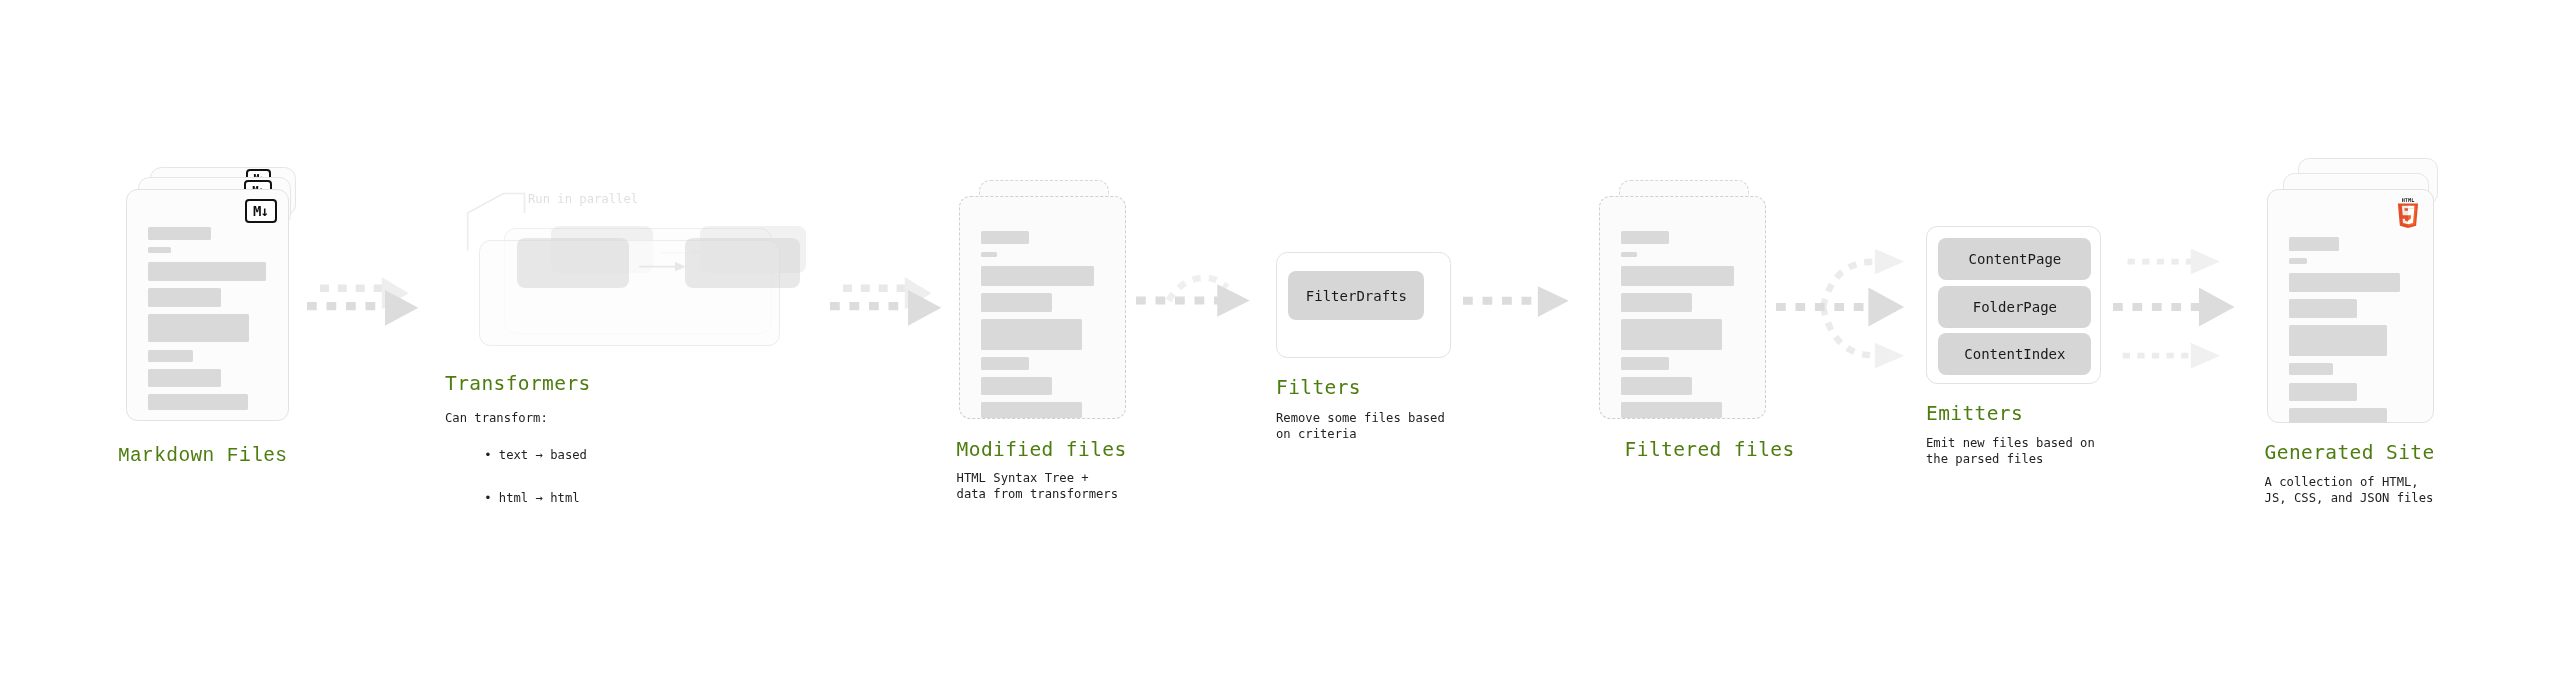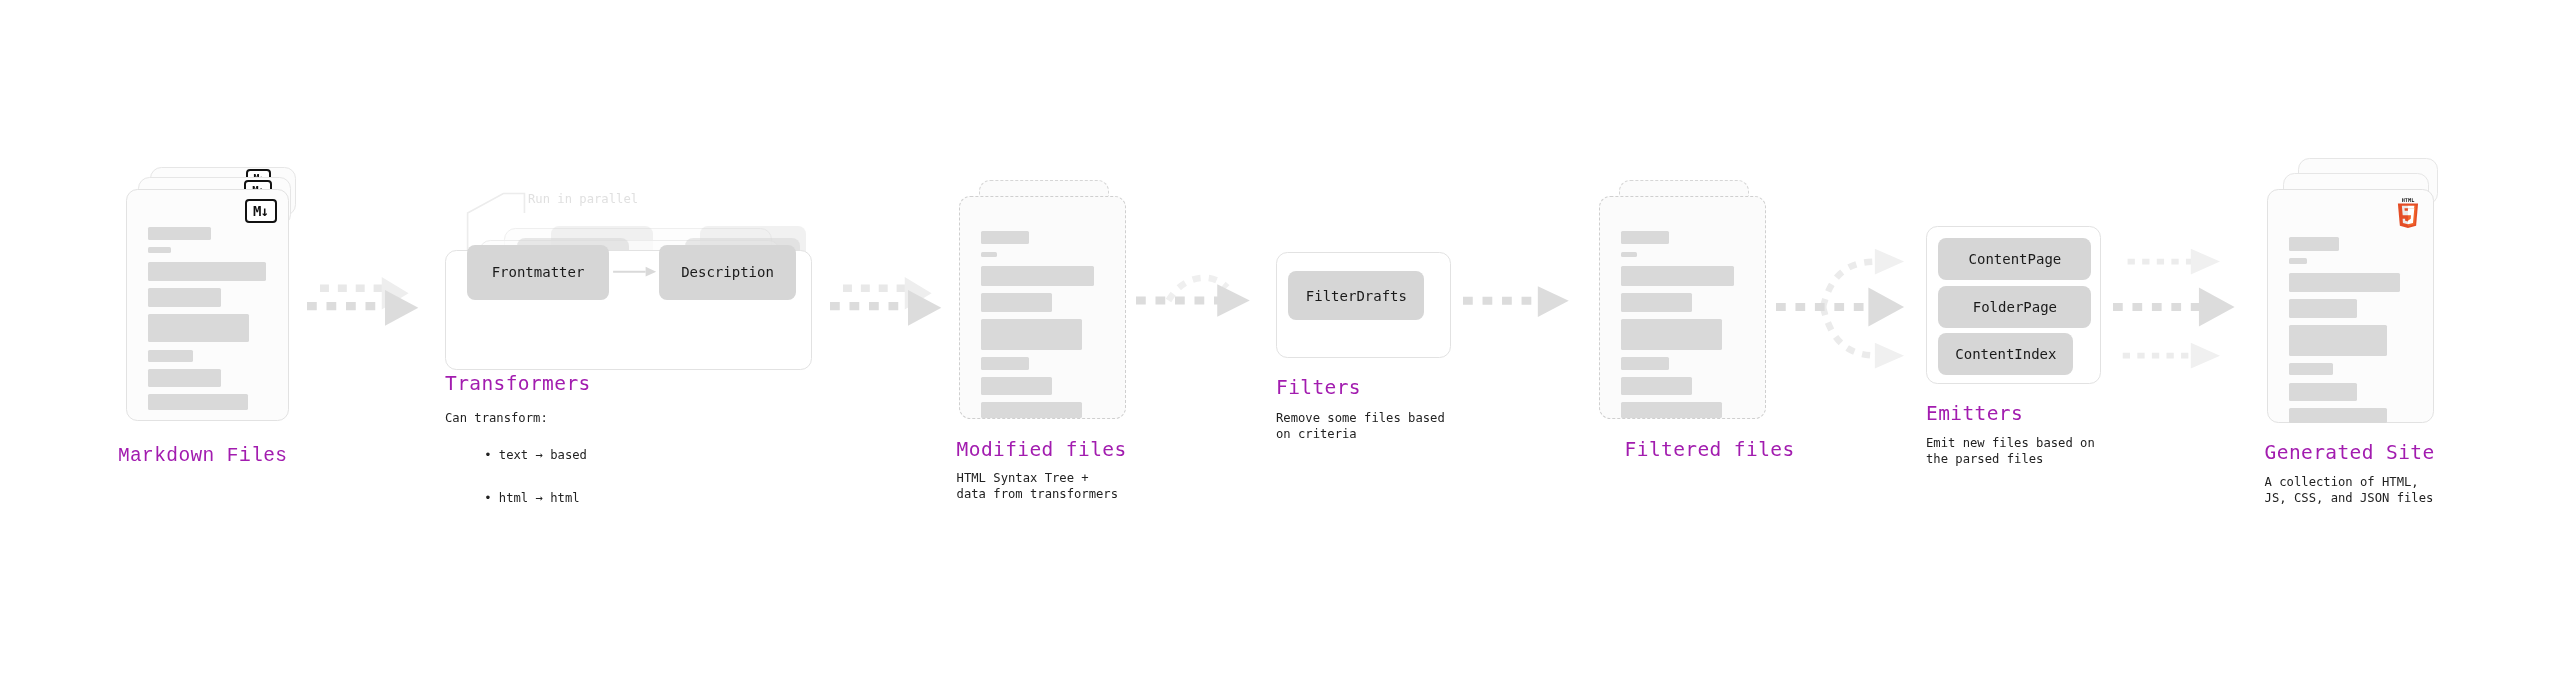--- a/index.html
+++ b/index.html
@@ -30,21 +30,21 @@
 
   
   .pbox{position:absolute;border:1.3px solid #e2e2e2;border-radius:11.4px;background:#fff;box-sizing:border-box;}
   .pbox.ghost-l{border-color:#ededed;background:rgba(252,252,252,.72);}
   .pill{position:absolute;background:#d6d6d6;border-radius:8.1px;display:flex;align-items:center;
         justify-content:center;font-size:14px;color:#1a1a1a;white-space:nowrap;}
   .pill.l1{background:rgba(214,214,214,.55);}
   .pill.l2{background:rgba(214,214,214,.35);}
 
   
-  .title{position:absolute;font-size:19.5px;color:#a21caf;white-space:nowrap;letter-spacing:0.4px;}
+  .title{position:absolute;font-size:19.5px;color:#4d7c0f;white-space:nowrap;letter-spacing:0.4px;}
   .desc{position:absolute;font-size:12.2px;color:#222;line-height:1.28;white-space:pre;}
   .note{position:absolute;font-size:12.2px;color:#e0e0e0;white-space:nowrap;}
 
   
   .arrow{position:absolute;}
   svg{overflow:visible;display:block;}
 </style>
 </head>
 <body>
 
@@ -104,32 +104,20 @@
 
     <div class="pbox ghost-l" style="left:34px;top:45px;width:301px;height:106px;border-color:#ececec;">
       <div class="pill l1" style="left:37px;top:-3.3px;width:112px;height:50px;"></div>
       <div class="pill l1" style="left:205px;top:-3.3px;width:115px;height:50px;"></div>
       <svg style="position:absolute;left:159px;top:19.5px;" width="54" height="11.4" viewBox="0 0 66 14">
         <line x1="0" y1="7" x2="44" y2="7" stroke="#e7e7e7" stroke-width="2.2"></line>
         <polygon points="44,1 57,7 44,13" fill="#e7e7e7"></polygon>
       </svg>
     </div>
 
-    <div class="pbox" style="left:0px;top:55px;width:367px;height:120px;">
-      <div class="pill" style="left:21px;top:-6.5px;width:142px;height:55px;">
-        <span>Frontmatter</span>
-      </div>
-      <div class="pill" style="left:213px;top:-6.5px;width:137px;height:55px;">
-        <span>Description</span>
-      </div>
-      <svg style="position:absolute;left:167px;top:15.4px;" width="49" height="11.4" viewBox="0 0 60 14">
-        <line x1="0" y1="7" x2="40" y2="7" stroke="#d9d9d9" stroke-width="2.4"></line>
-        <polygon points="40,1 53,7 40,13" fill="#d9d9d9"></polygon>
-      </svg>
-    </div>
   </div>
 
   <div class="title" style="left:0px;top:177px;">Transformers</div>
   <div class="desc" style="left:0px;top:216px;">Can transform:</div>
   <div class="desc" style="left:9.8px;top:237px;">
     <span>•&nbsp;</span><span>text → based</span>
   </div>
   <div class="desc" style="left:9.8px;top:280px;">
     <span>•&nbsp;</span><span>html → html</span>
   </div>
@@ -235,21 +223,21 @@
 </div>
 
 <div class="stage" style="left:1926px;top:226px;">
   <div class="pbox" style="position:relative;left:0;top:0;width:175px;height:158px;">
     <div class="pill" style="left:11.4px;top:11.4px;width:153px;height:42px;">
       <span>ContentPage</span>
     </div>
     <div class="pill" style="left:11.4px;top:59px;width:153px;height:42px;">
       <span>FolderPage</span>
     </div>
-    <div class="pill" style="left:11.4px;top:106px;width:135px;height:42px;">
+    <div class="pill" style="left:11.4px;top:106px;width:153px;height:42px;">
       <span>ContentIndex</span>
     </div>
   </div>
   <div class="title" style="left:0px;top:176px;">Emitters</div>
   <div class="desc" style="left:0px;top:210px;">Emit new files based on
 the parsed files</div>
 </div>
 
 <div class="arrow" style="left:2113px;top:234px;">
   <svg width="154" height="146" viewBox="0 0 190 180">

